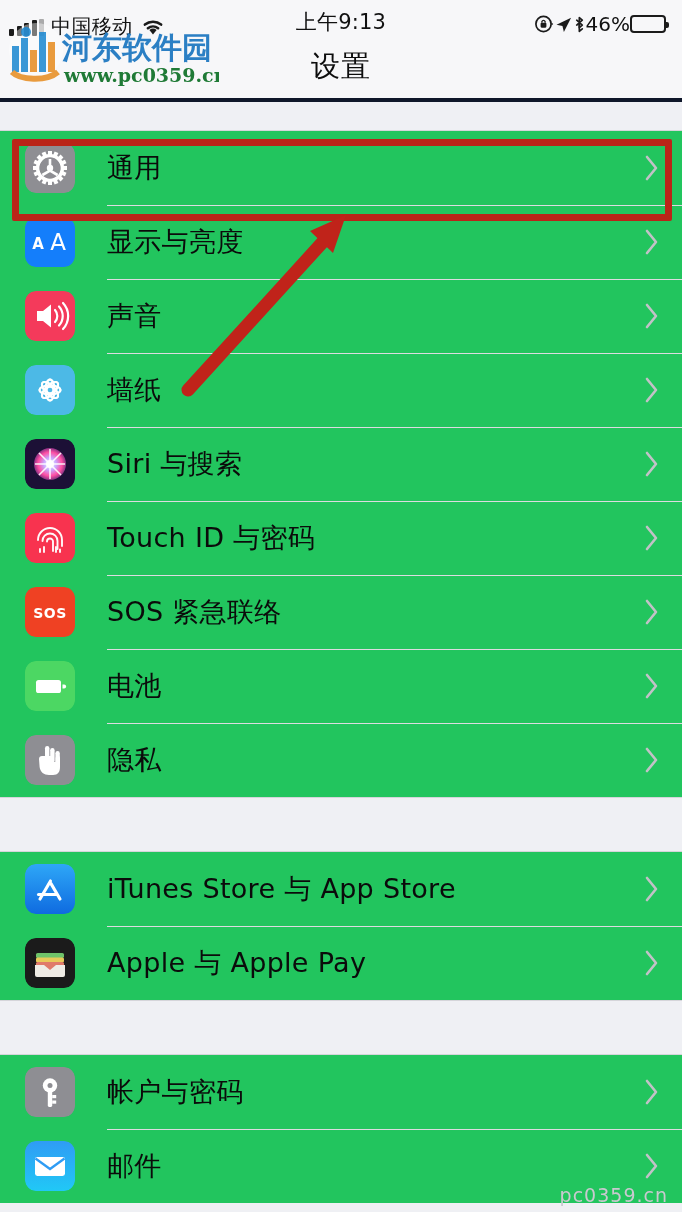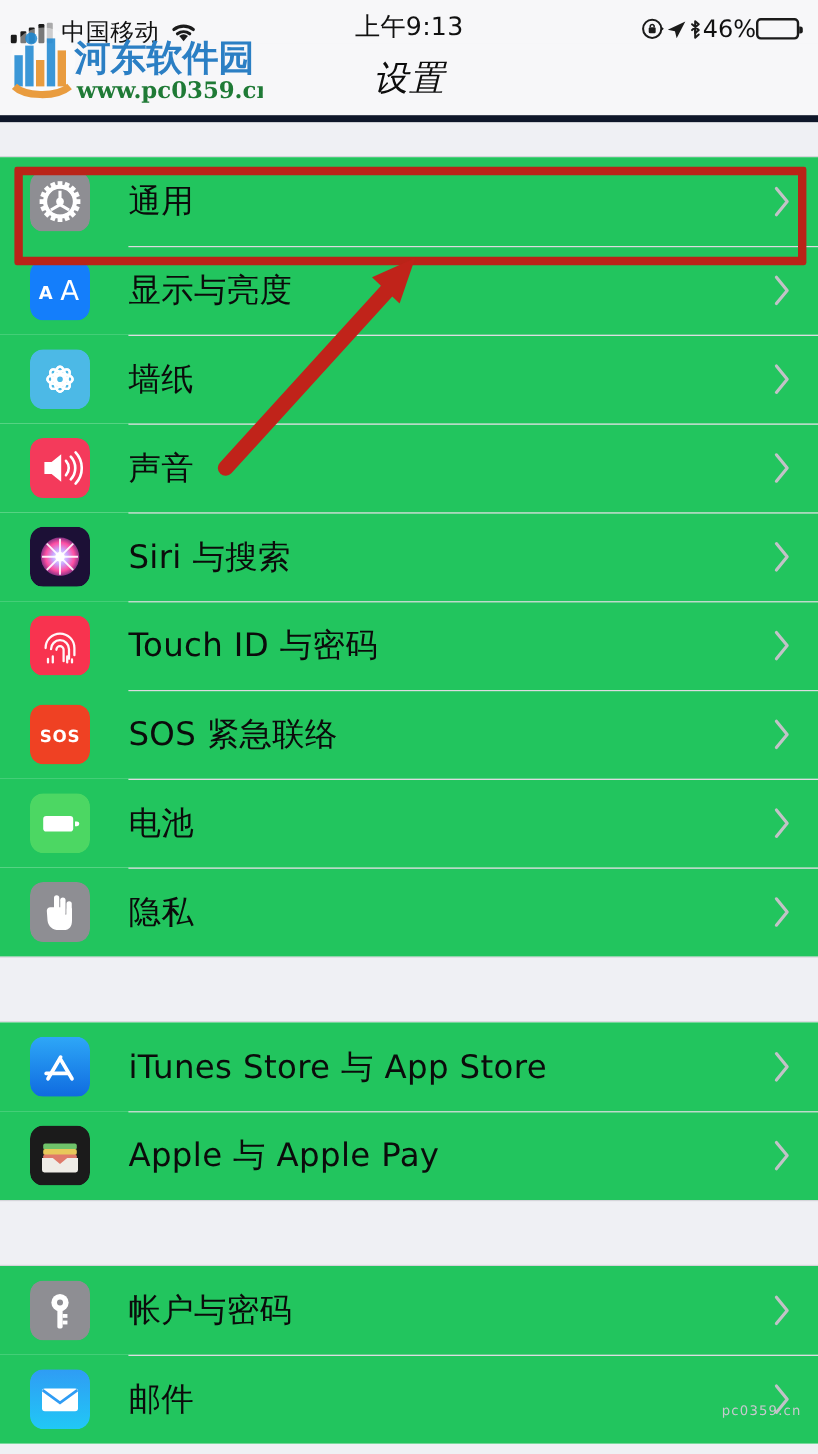--- a/index.html
+++ b/index.html
@@ -48,22 +48,21 @@
   .battery::after {
     content:""; position:absolute; right:-5px; top:5px; width:3px; height:6px;
     background:#1b1b1b; border-radius:0 2px 2px 0;
   }
   .battery .fill { height:100%; background:#1b1b1b; border-radius:1px; }
 
   
   .navbar {
     height: 66px; background: #f7f7f9;
     display: flex; align-items: center; justify-content: center;
-    border-bottom: 6px solid #0f172a;
-    font-style: italic;
+    border-bottom: 4px solid #0f172a;
   }
   .nav-title { font-size: 29px; color: #0d0d0d; font-family: "DejaVu Sans", sans-serif; letter-spacing: 1px; }
 
   
   .scroll { position: relative; }
   .section { background: #ffffff; }
   .gap { height: 55px; background: #eff0f4; border-top: 1px solid #d5d5da; border-bottom: 1px solid #d5d5da; }
   .gap.first { height: 29px; border-top: none; }
 
   .row {
@@ -94,21 +93,21 @@
     position: absolute; left: 12px; top: 139px; width: 660px; height: 82px;
     border: 7px solid #ba2418; border-radius: 2px; pointer-events: none; z-index: 30;
   }
   .arrow { position:absolute; left:150px; top:195px; width: 230px; height: 215px; z-index: 31; pointer-events:none; }
 
   
   .watermark { position:absolute; left: 4px; top: 16px; width: 215px; height: 72px; z-index: 40; pointer-events:none; }
   .wm-text { font-family: "DejaVu Sans", sans-serif; }
   .wm-url { font-family: "DejaVu Serif", serif; }
   .bottom-wm {
-    position:absolute; right: 14px; bottom: 30px; font-size: 11px; color: #c9c9cf;
+    position:absolute; right: 14px; bottom: 6px; font-size: 19px; color: #c9c9cf;
     letter-spacing: 1px; z-index: 20; font-family: "DejaVu Sans", sans-serif;
   }
 </style>
 </head>
 <body>
 
 <div id="screen">
 
   <div class="statusbar">
     <div class="sb-left">
@@ -214,54 +213,54 @@
           <span class="label">显示与亮度</span>
           <span class="chev">
             <svg viewBox="0 0 16 28" width="16" height="28">
   <path d="M3 3l9 11-9 11" fill="none" stroke="#c2c2c7" stroke-width="2.6" stroke-linecap="round" stroke-linejoin="round"></path>
             </svg>
           </span>
         </div>
         <div class="row">
           <span class="ico">
             <svg width="50" height="50" viewBox="0 0 50 50">
+              <rect width="50" height="50" rx="11" fill="#f43a5b"></rect>
+        <path d="M12 20h6l8-6.5v23L18 30h-6z" fill="#fff"></path>
+        <g fill="none" stroke="#fff" stroke-width="2.2" stroke-linecap="round">
+          <path d="M30 19a9 9 0 010 12"></path>
+          <path d="M34 15.5a14 14 0 010 19"></path>
+          <path d="M38 12a19 19 0 010 26"></path>
+        </g>
+            </svg>
+          </span>
+          <span class="label">声音</span>
+          <span class="chev">
+            <svg viewBox="0 0 16 28" width="16" height="28">
+  <path d="M3 3l9 11-9 11" fill="none" stroke="#c2c2c7" stroke-width="2.6" stroke-linecap="round" stroke-linejoin="round"></path>
+            </svg>
+          </span>
+        </div>
+        <div class="row">
+          <span class="ico">
+            <svg width="50" height="50" viewBox="0 0 50 50">
               <rect width="50" height="50" rx="11" fill="#4cb9e6"></rect>
         <g transform="translate(25,25)" fill="none" stroke="#fff" stroke-width="1.9">
           <ellipse rx="4.6" ry="10.5" transform="rotate(0)"></ellipse>
                 <ellipse rx="4.6" ry="10.5" transform="rotate(45)"></ellipse>
                 <ellipse rx="4.6" ry="10.5" transform="rotate(90)"></ellipse>
                 <ellipse rx="4.6" ry="10.5" transform="rotate(135)"></ellipse>
                 <ellipse rx="4.6" ry="10.5" transform="rotate(180)"></ellipse>
                 <ellipse rx="4.6" ry="10.5" transform="rotate(225)"></ellipse>
                 <ellipse rx="4.6" ry="10.5" transform="rotate(270)"></ellipse>
                 <ellipse rx="4.6" ry="10.5" transform="rotate(315)"></ellipse>
           <circle r="3.3"></circle>
         </g>
             </svg>
           </span>
           <span class="label">墙纸</span>
-          <span class="chev">
-            <svg viewBox="0 0 16 28" width="16" height="28">
-  <path d="M3 3l9 11-9 11" fill="none" stroke="#c2c2c7" stroke-width="2.6" stroke-linecap="round" stroke-linejoin="round"></path>
-            </svg>
-          </span>
-        </div>
-        <div class="row">
-          <span class="ico">
-            <svg width="50" height="50" viewBox="0 0 50 50">
-              <rect width="50" height="50" rx="11" fill="#f43a5b"></rect>
-        <path d="M12 20h6l8-6.5v23L18 30h-6z" fill="#fff"></path>
-        <g fill="none" stroke="#fff" stroke-width="2.2" stroke-linecap="round">
-          <path d="M30 19a9 9 0 010 12"></path>
-          <path d="M34 15.5a14 14 0 010 19"></path>
-          <path d="M38 12a19 19 0 010 26"></path>
-        </g>
-            </svg>
-          </span>
-          <span class="label">声音</span>
           <span class="chev">
             <svg viewBox="0 0 16 28" width="16" height="28">
   <path d="M3 3l9 11-9 11" fill="none" stroke="#c2c2c7" stroke-width="2.6" stroke-linecap="round" stroke-linejoin="round"></path>
             </svg>
           </span>
         </div>
         <div class="row">
           <span class="ico">
             <svg width="50" height="50" viewBox="0 0 50 50">
         <defs>

